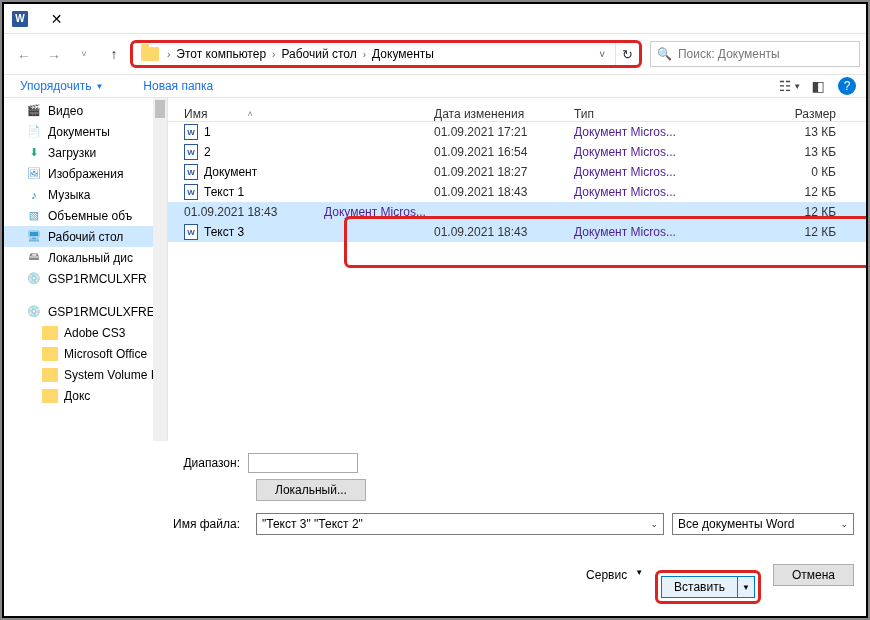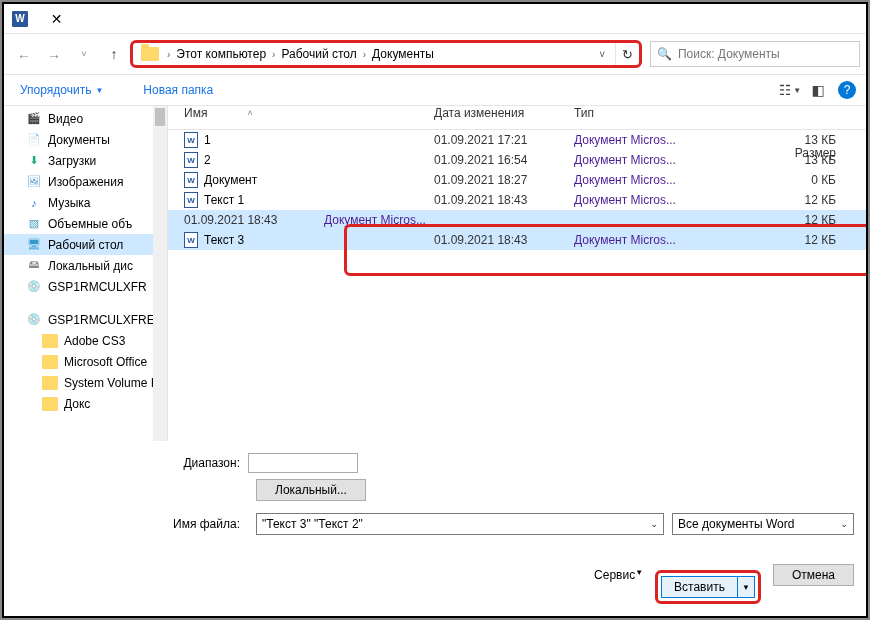--- a/index.html
+++ b/index.html
@@ -17,38 +17,38 @@
   .navbtn.dark { color: #333; }
   .path-wrap { flex: 1; height: 28px; border: 3px solid #d22; border-radius: 6px; display: flex; align-items: center; margin: 0 6px 0 0; padding-left: 4px; }
   .path-wrap .folder-icon { width: 18px; height: 14px; background: #ffd86b; border-radius: 1px; margin: 0 4px; position: relative; }
   .path-wrap .folder-icon::before { content:""; position:absolute; top:-3px; left:0; width:8px; height:3px; background:#ffd86b; border-radius:1px 1px 0 0; }
   .path-wrap .crumb { font-size: 12px; color: #000; padding: 0 2px; }
   .path-wrap .sep { color: #666; font-size: 10px; padding: 0 4px; }
   .path-wrap .spacer { flex: 1; }
   .path-wrap .chev { color: #555; font-size: 10px; padding: 0 10px; }
   .path-wrap .refresh { width: 24px; text-align: center; color: #333; font-size: 13px; border-left: 1px solid rgba(0,0,0,0.1); height: 100%; display:flex; align-items:center; justify-content:center; }
   .searchbox { width: 210px; height: 26px; border: 1px solid #ccc; display: flex; align-items: center; padding: 0 6px; color: #777; font-size: 12px; gap: 6px; }
-  .toolbar { height: 32px; display: flex; align-items: center; border-top: 1px solid #e5e5e5; border-bottom: 1px solid #e5e5e5; padding: 4px 10px; }
+  .toolbar { height: 24px; display: flex; align-items: center; border-top: 1px solid #e5e5e5; border-bottom: 1px solid #e5e5e5; padding: 4px 10px; }
   .toolbar .link { color: #1a73e8; font-size: 12px; padding: 4px 6px; display: flex; align-items: center; gap: 4px; }
   .toolbar .link .drop { font-size: 8px; color: #1a73e8; }
   .toolbar .spacer { flex: 1; }
   .toolbar .tb-icon { width: 28px; height: 22px; display:flex; align-items:center; justify-content:center; font-size:14px; color:#444; }
   .toolbar .help { width:18px; height:18px; border-radius:50%; background:#0078d7; color:#fff; font-size:12px; display:flex; align-items:center; justify-content:center; margin-left:6px; }
   .body { flex: 1; display: flex; min-height: 0; }
   .sidebar { width: 164px; border-right: 1px solid #e5e5e5; font-size: 12px; overflow: hidden; padding-top: 2px; position: relative; }
   .sidebar .scrollbar { position:absolute; right:0; top:0; bottom:0; width:14px; background:#f0f0f0; }
   .sidebar .scrollbar .thumb { position:absolute; top:2px; left:2px; right:2px; height:18px; background:#c1c1c1; }
   .sb-item { display:flex; align-items:center; height:21px; padding-left:22px; gap:6px; white-space:nowrap; overflow:hidden; }
   .sb-item.indent { padding-left:38px; }
   .sb-item.selected { background: #cde8ff; }
   .sb-ico { width:16px; height:14px; flex-shrink:0; display:flex; align-items:center; justify-content:center; font-size:11px; }
   .ico-folder { background:#ffd86b; border-radius:1px; }
   .ico-folder::before { content:""; }
   .filepanel { flex: 1; display: flex; flex-direction: column; position: relative; }
-  .colhead { height: 24px; display: flex; align-items: flex-start; font-size: 12px; color: #333; border-bottom: 1px solid #e5e5e5; padding-left: 16px; }
+  .colhead { height: 24px; display: flex; align-items: flex-end; font-size: 12px; color: #333; border-bottom: 1px solid #e5e5e5; padding-left: 16px; }
   .colhead .c1 { width: 250px; display:flex; align-items:center; gap:40px; }
   .colhead .c2 { width: 140px; }
   .colhead .c3 { width: 130px; }
   .colhead .c4 { flex:1; text-align: right; padding-right: 30px; margin-top: 40px; }
   .filelist { position: relative; }
   .frow { height: 20px; display:flex; align-items:center; font-size:12px; padding-left:16px; }
   .frow .c1 { width:250px; display:flex; align-items:center; gap:6px; }
   .frow .c2 { width:140px; color:#333; }
   .frow .c3 { width:130px; color:#4c1d95; white-space:nowrap; overflow:hidden; text-overflow:ellipsis; }
   .frow .c4 { flex:1; text-align:right; padding-right:30px; color:#333; }
@@ -60,21 +60,21 @@
   .bottom { border-top: none; padding: 6px 12px 12px 12px; font-size: 12px; }
   .bottom .row { display:flex; align-items:center; margin-top: 6px; }
   .bottom .lbl { text-align:right; padding-right:8px; }
   .range-input { width:110px; height:20px; border:1px solid #aaa; background:#fff; }
   .range-btn { height:22px; border:1px solid #adadad; background:#e1e1e1; padding:0 18px; font-size:12px; display:flex; align-items:center; }
   .filename-row { display:flex; align-items:center; gap:8px; margin-top:12px; }
   .filename-row .lbl { width:232px; text-align:right; }
   .filename-input { flex:1; height:22px; border:1px solid #7a7a7a; padding:0 5px; font-size:12px; display:flex; align-items:center; justify-content:space-between; }
   .filetype-sel { width:182px; height:22px; border:1px solid #7a7a7a; padding:0 5px; font-size:12px; display:flex; align-items:center; justify-content:space-between; }
   .action-row { display:flex; justify-content:flex-end; align-items:center; gap:12px; margin-top:10px; }
-  .service { font-size:12px; display:flex; align-items:flex-start; gap:0; }
+  .service { font-size:12px; display:flex; align-items:flex-start; gap:8px; }
   .insert-wrap { border:3px solid #d22; border-radius:6px; padding:3px;margin-top:25px; }
   .insert-btn { height:22px; border:1px solid #0078d7; background:#e5f1fb; display:flex; align-items:center; font-size:12px; }
   .insert-btn .main { padding:0 12px; border-right:1px solid #0078d7; height:100%; display:flex; align-items:center; }
   .insert-btn .drop { width:16px; display:flex; align-items:center; justify-content:center; font-size:8px; }
   .cancel-btn { height:22px; border:1px solid #adadad; background:#e1e1e1; padding:0 18px; font-size:12px; display:flex; align-items:center; }
 </style>
 </head>
 <body>
 
 <div class="window">

